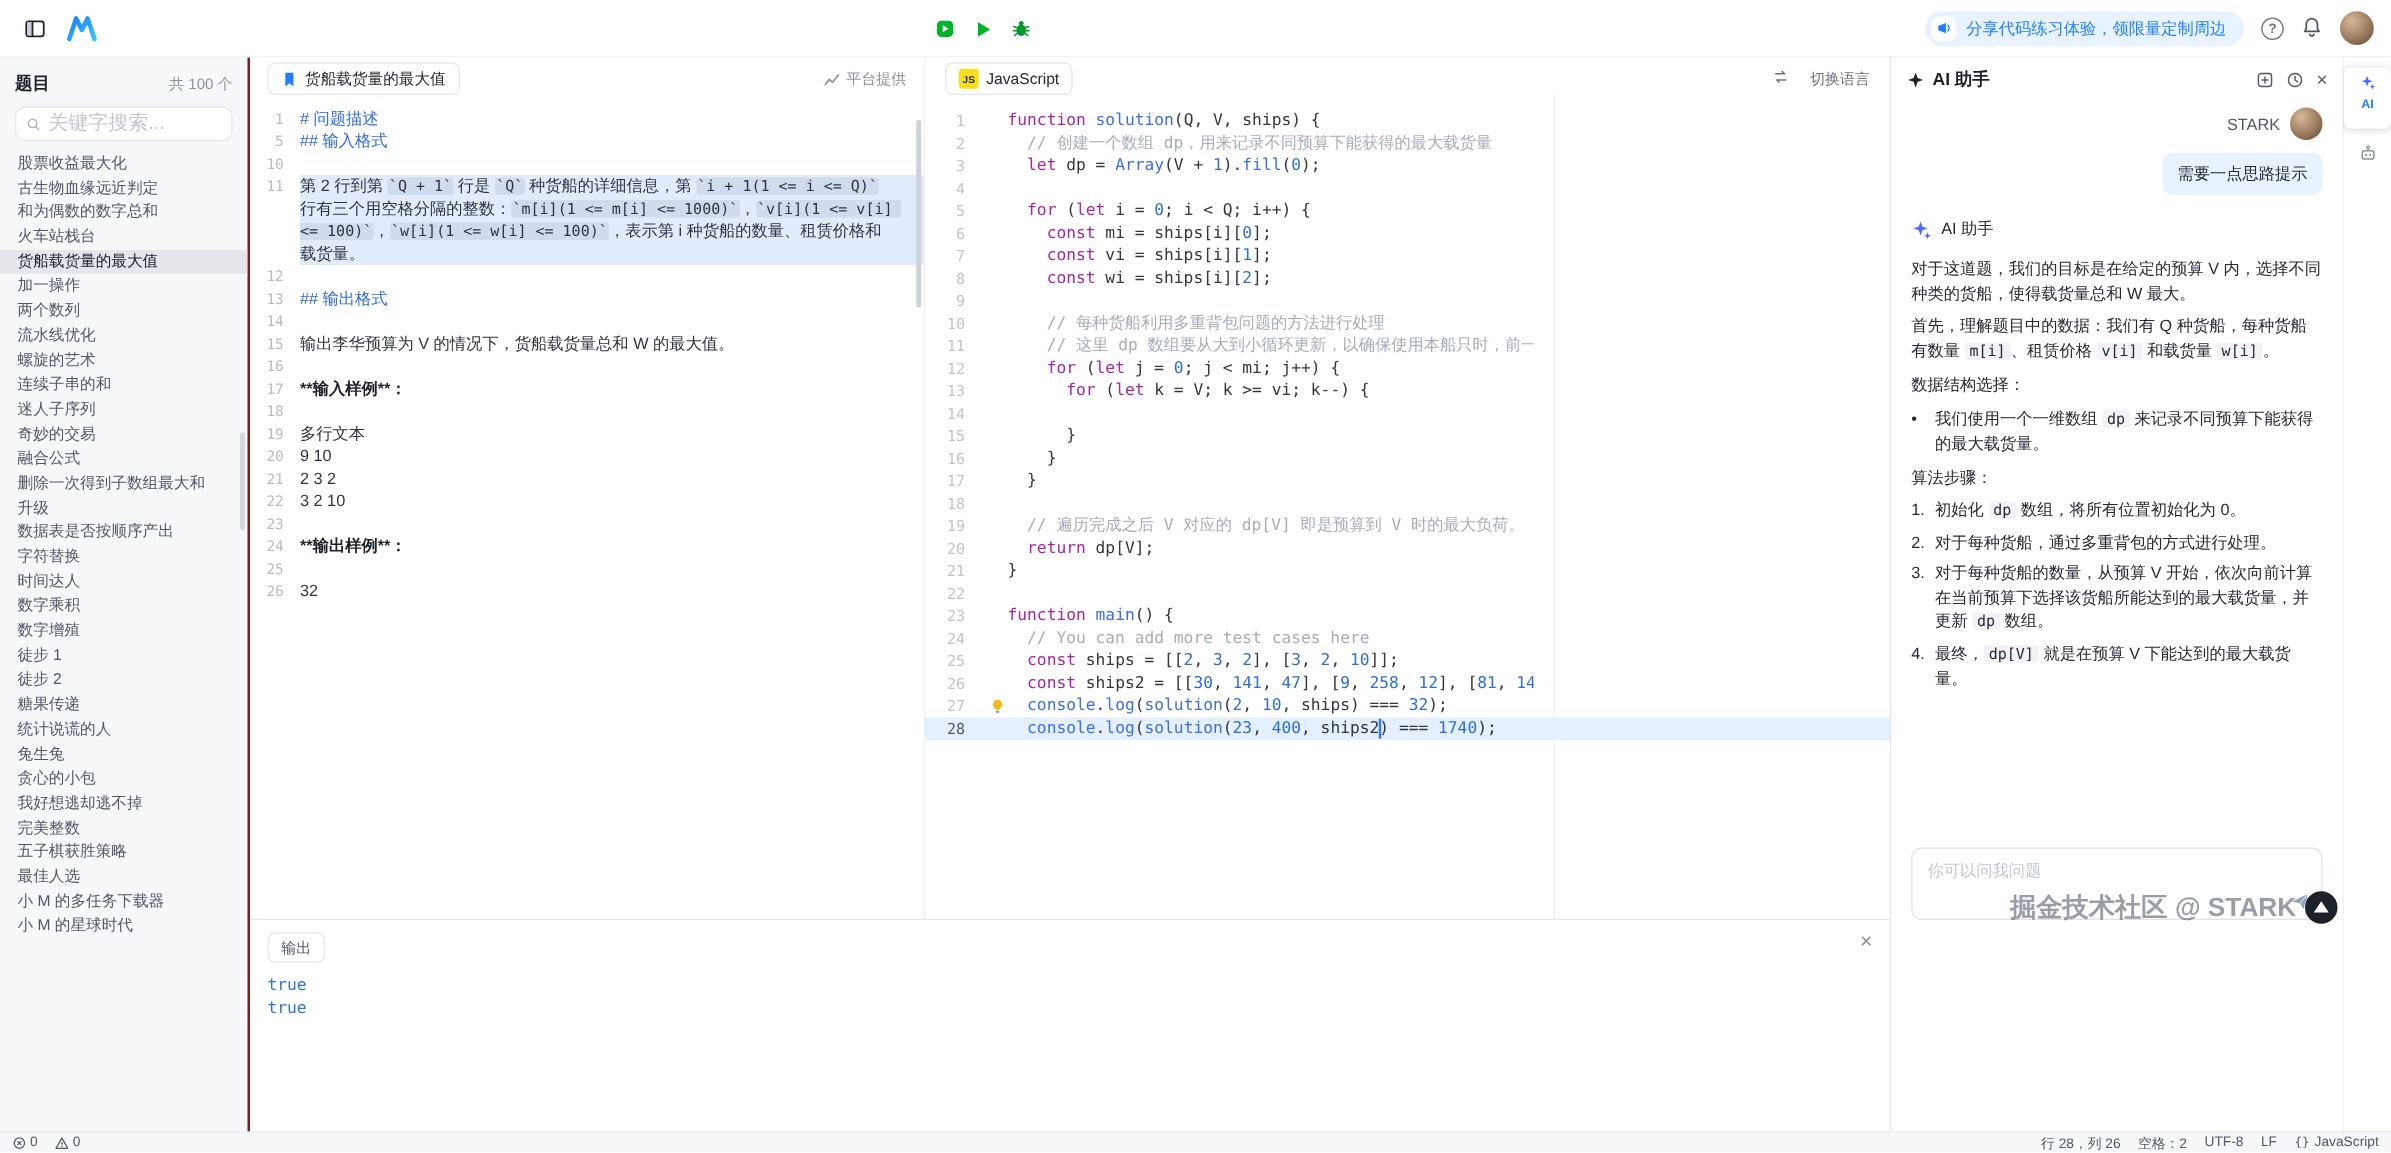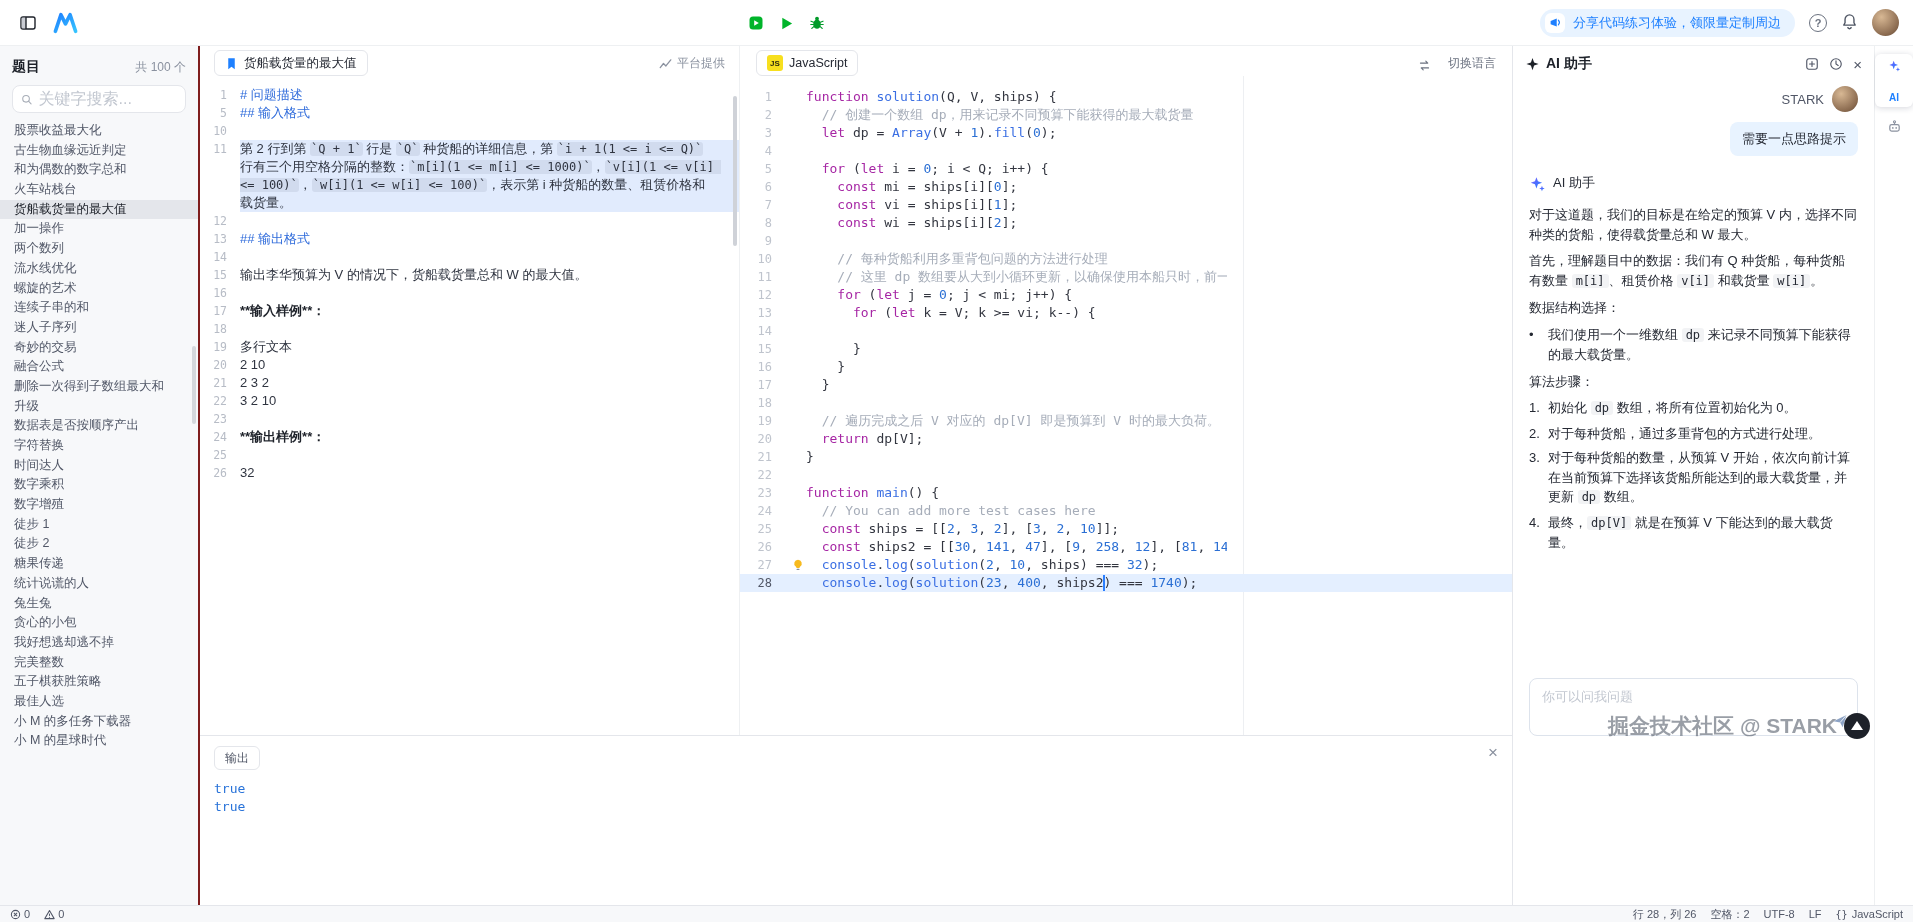--- a/index.html
+++ b/index.html
@@ -54,21 +54,21 @@
 .ptext.h{color:#2f6bdb;font-weight:400}
 .ptext.b{font-weight:700;color:#1d2129}
 .ptext.sel{background:rgba(66,133,244,.16)}
 .icode{background:rgba(31,38,58,.08);border-radius:3px;padding:0 1px;font-family:"DejaVu Sans Mono",monospace;font-size:12px}
 .pscroll{position:absolute;right:2px;top:50px;width:4px;height:150px;background:#cfd2d8;border-radius:2px}
 
 
 .editor{flex:1;display:flex;flex-direction:column;min-width:0;background:#fff;position:relative}
 .ehead{flex:0 0 30px;display:flex;align-items:center;justify-content:space-between;padding:4px 16px 0}
 .jsic{width:16px;height:16px;border-radius:3px;background:#f7df1e;color:#2b2b10;font-size:8px;font-weight:800;display:flex;align-items:center;justify-content:center}
-.switch{display:flex;align-items:flex-end;gap:17px;color:#6b7280;font-size:12px;cursor:pointer}
+.switch{display:flex;align-items:flex-start;gap:17px;color:#6b7280;font-size:12px;cursor:pointer}
 .ebody{flex:1;overflow:hidden;padding-top:12px;font-family:"DejaVu Sans Mono",monospace;font-size:13px;position:relative}
 .eguide{position:absolute;left:503px;top:0;bottom:0;width:1px;background:#edeff2}
 .crow{display:flex;line-height:18px;position:relative}
 .crow.active{background:#e4efff}
 .cnum{flex:0 0 50px;text-align:right;padding-right:18px;color:#bfc4cd;font-size:12px}
 .crow.active .cnum{color:#515767}
 .ccode{flex:0 1 auto;max-width:437px;overflow:hidden;white-space:pre;padding-left:16px;color:#333640;position:relative}
 .kw{color:#a626a4}
 .fn{color:#3b6fe3}
 .num{color:#2b6fd4}
@@ -102,21 +102,21 @@
 .ai-inputwrap textarea{width:100%;height:100%;border:none;outline:none;resize:none;padding:9px 12px;font-size:13px;font-family:inherit;color:#252933;background:transparent;border-radius:8px}
 .ai-inputwrap textarea::placeholder{color:#c2c7d0}
 .send{position:absolute;right:9px;bottom:6px;display:flex}
 .ai-bottom{flex:1}
 .wm{position:absolute;top:666px;right:4px;display:flex;align-items:center;gap:7px;font-size:21px;font-weight:700;color:rgba(70,78,92,.55);pointer-events:none;z-index:5;white-space:nowrap}
 .wm-logo{width:26px;height:26px;border-radius:50%;background:#1d2129;display:inline-block;position:relative}
 .wm-logo::after{content:"";position:absolute;left:7px;top:8px;border-left:6px solid transparent;border-right:6px solid transparent;border-bottom:9px solid #fff}
 
 
 .strip{flex:0 0 26px;border-left:1px solid #eef0f2;background:#fff;display:flex;flex-direction:column;align-items:center;padding-top:8px;gap:12px}
-.strip-card{width:38px;border-radius:6px;background:#fff;box-shadow:0 1px 6px rgba(20,30,60,.18);display:flex;flex-direction:column;align-items:center;padding:5px 0 4px;gap:20px;cursor:pointer}
+.strip-card{width:38px;border-radius:6px;background:#fff;box-shadow:0 1px 6px rgba(20,30,60,.18);display:flex;flex-direction:column;align-items:center;padding:5px 0 14px;gap:6px;cursor:pointer}
 .strip-label{font-size:10px;font-weight:700;color:#1e80ff}
 .strip-bot{display:flex}
 
 
 .statusbar{flex:0 0 17px;background:#f7f8fa;border-top:1px solid #e4e6eb;display:flex;align-items:center;justify-content:space-between;padding:0 10px;font-size:11px;color:#515767}
 .sb-left,.sb-right{display:flex;align-items:center;gap:14px}
 .sb-item{display:flex;align-items:center;gap:3px}
 .sb-lang{display:flex;align-items:center;gap:4px}
 .braces{font-family:"DejaVu Sans Mono",monospace;font-size:10px;color:#515767}
 </style>
@@ -300,21 +300,21 @@
               <div class="prow">
                 <span class="pnum">18</span>
                 <span class="ptext">&nbsp;</span>
               </div>
               <div class="prow">
                 <span class="pnum">19</span>
                 <span class="ptext">多行文本</span>
               </div>
               <div class="prow">
                 <span class="pnum">20</span>
-                <span class="ptext">2 10</span>
+                <span class="ptext">9 10</span>
               </div>
               <div class="prow">
                 <span class="pnum">21</span>
                 <span class="ptext">2 3 2</span>
               </div>
               <div class="prow">
                 <span class="pnum">22</span>
                 <span class="ptext">3 2 10</span>
               </div>
               <div class="prow">

